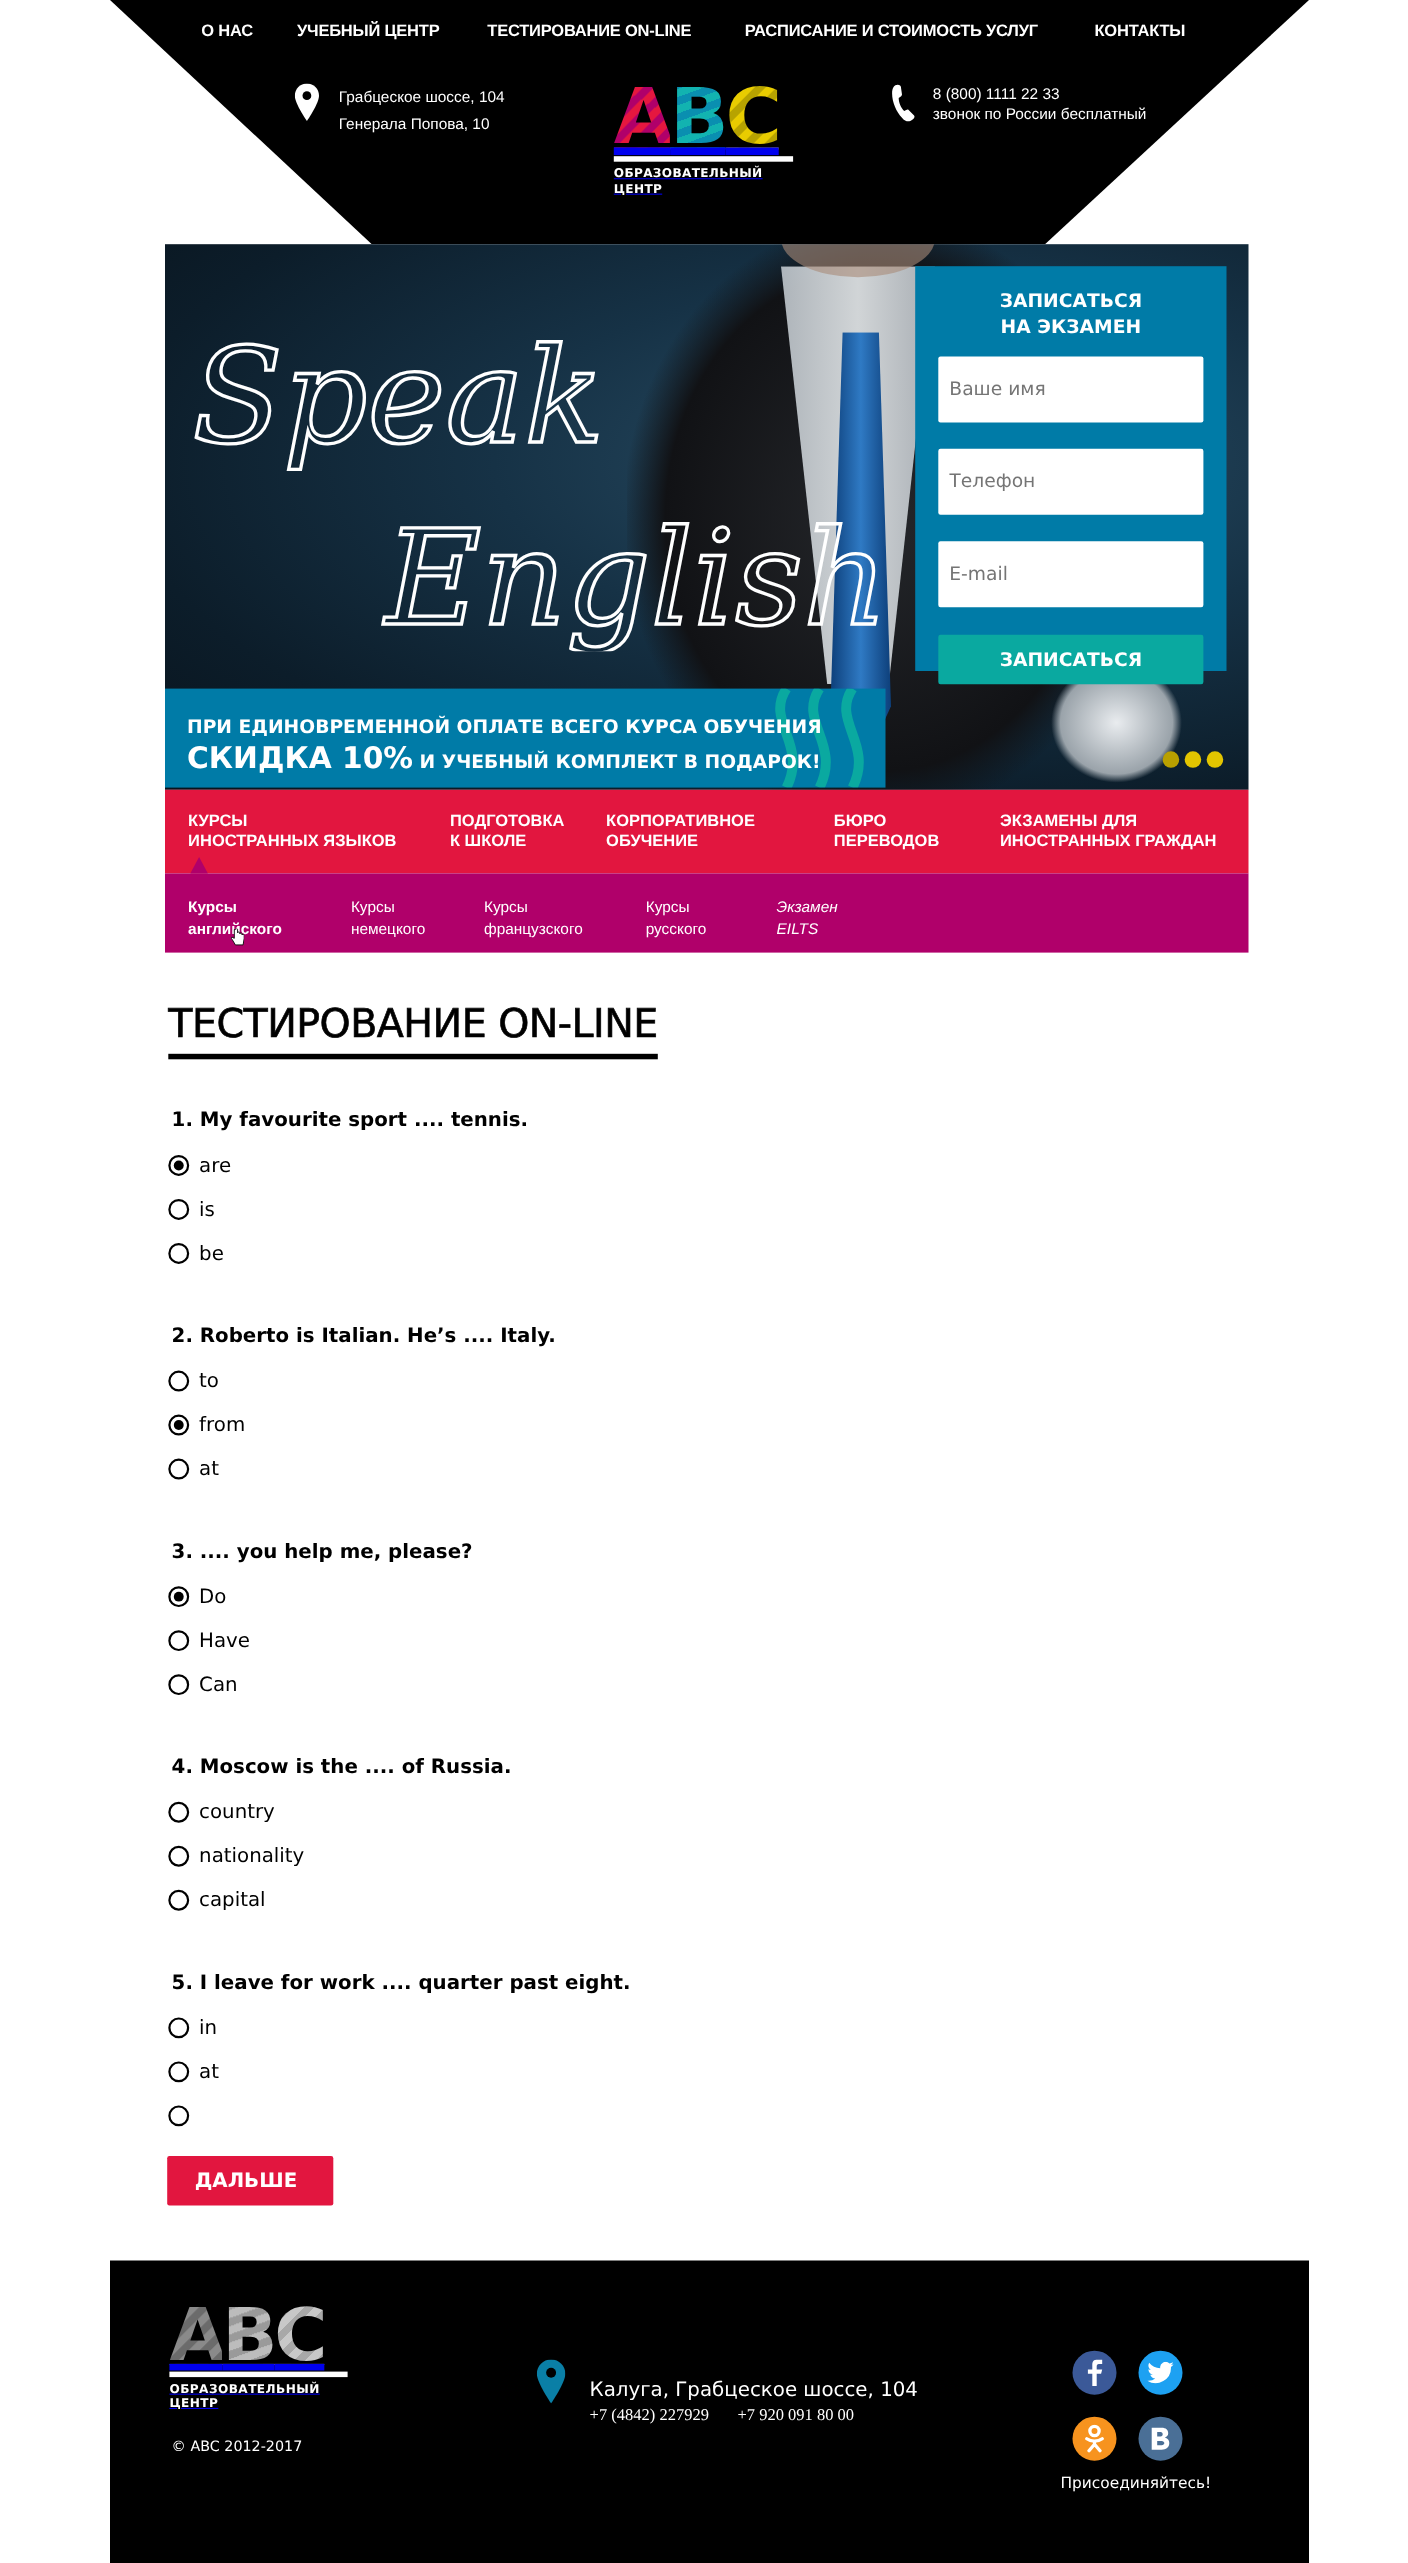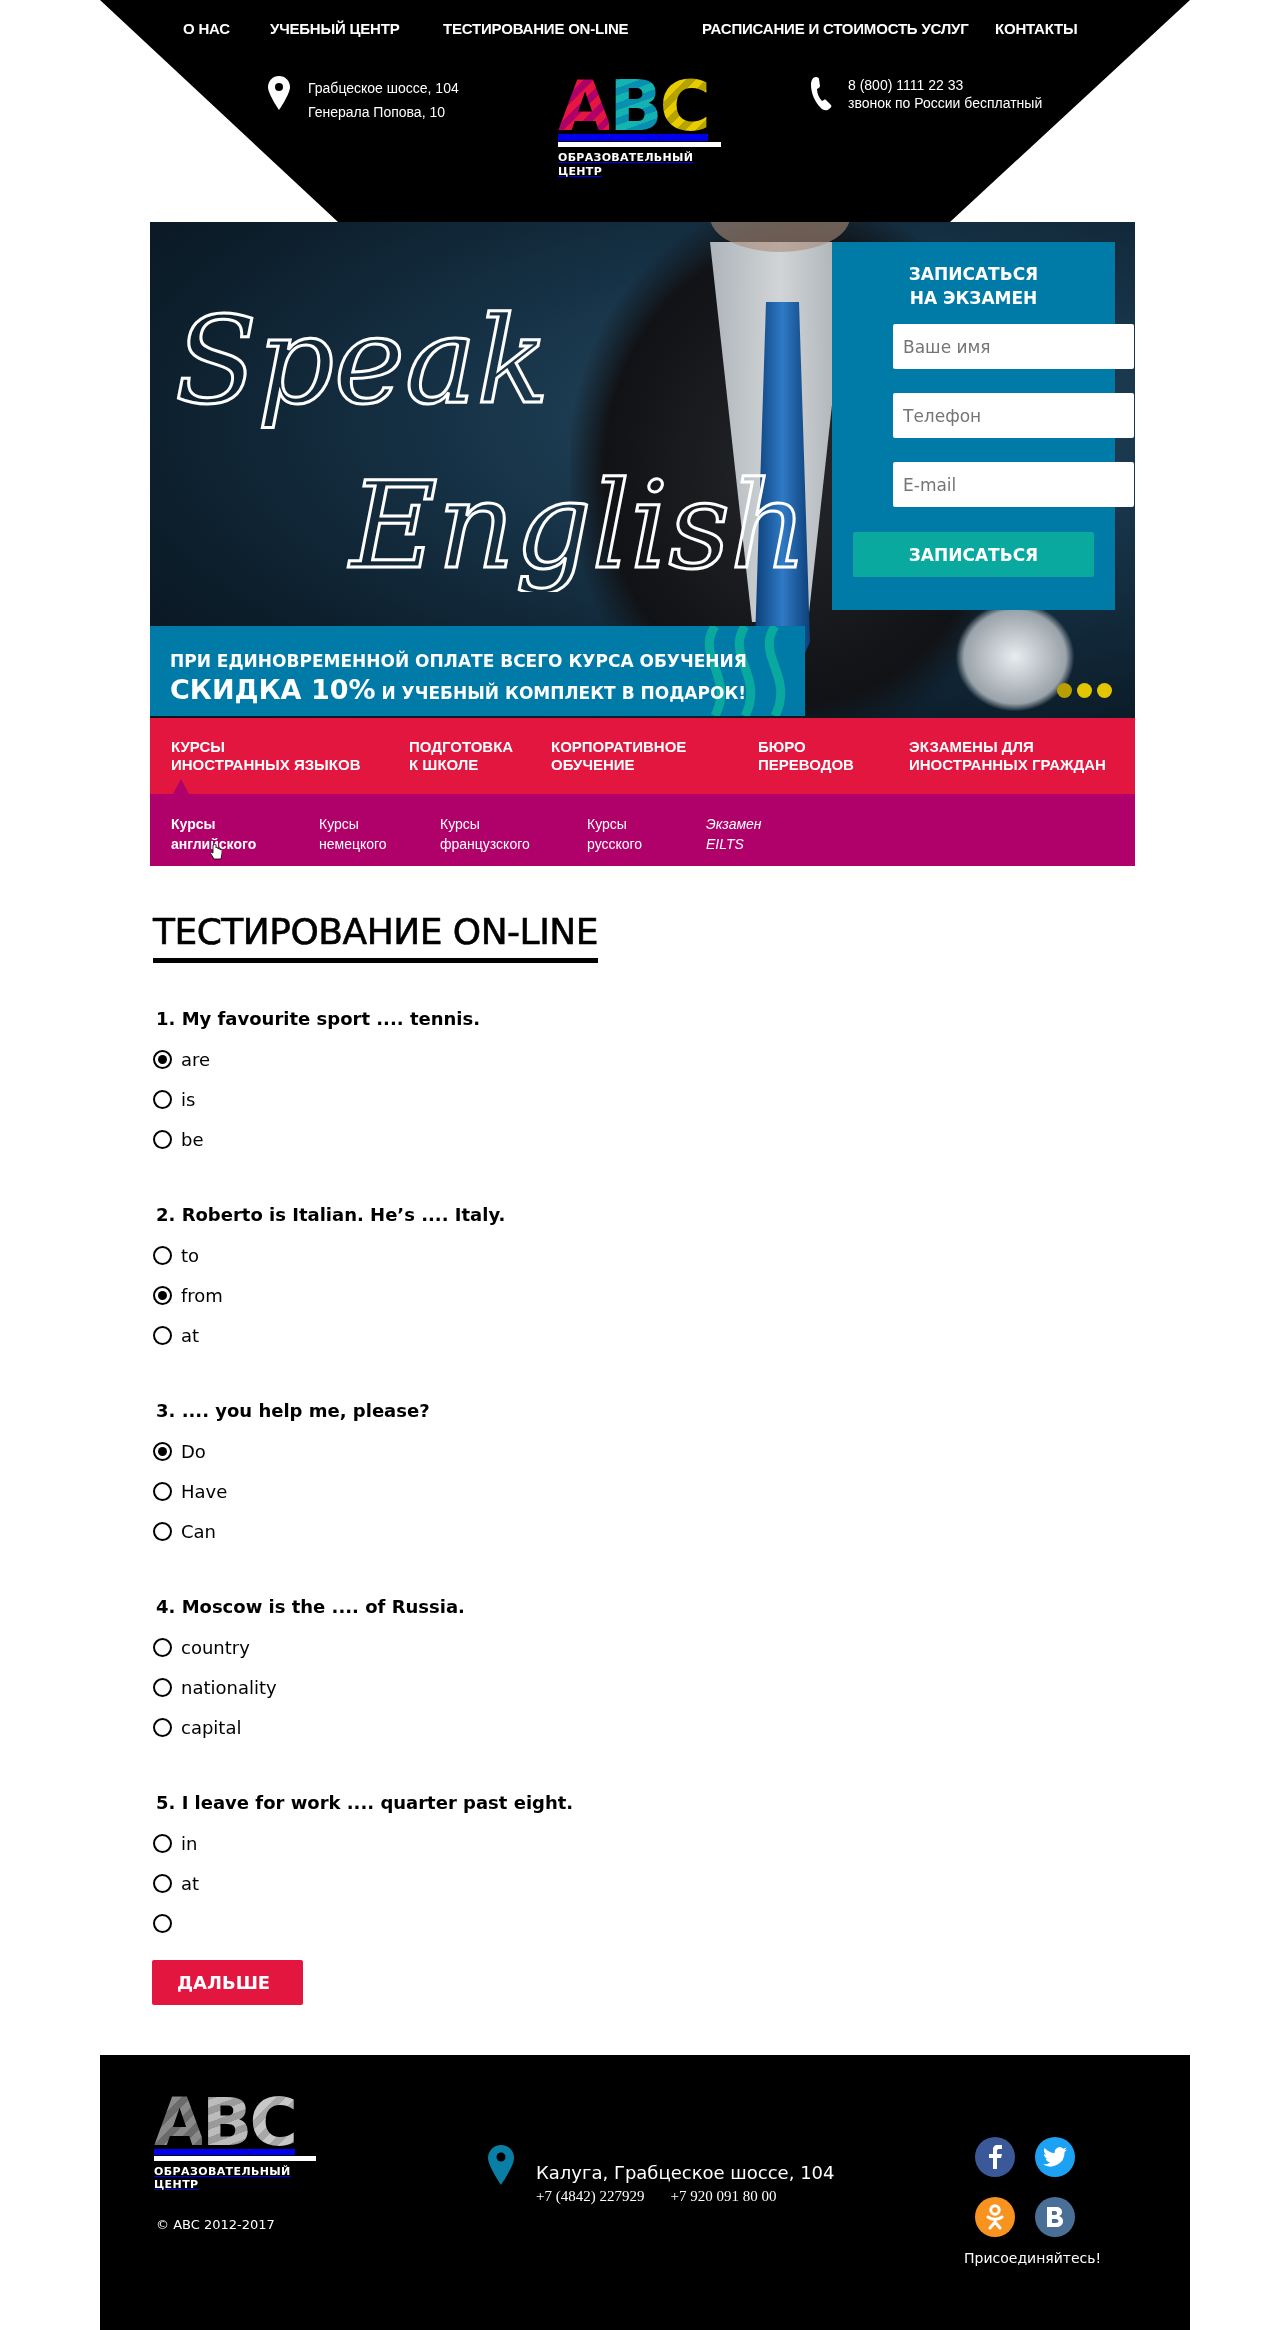--- a/index.html
+++ b/index.html
@@ -7,21 +7,21 @@
   body { font-family: "DejaVu Sans", sans-serif; color: #111; position: relative; height: 2330px; overflow: hidden; }
 
   
   .header { position: absolute; left: 0; top: 0; width: 1280px; height: 222px; }
   .header-shape { position: absolute; left: 0; top: 0; width: 1280px; height: 222px; }
   .topnav { position: absolute; top: 20px; left: 0; width: 1280px; display: flex; justify-content: center; gap: 0; }
   .topnav a { color: #fff; text-decoration: none; font-family: "Liberation Sans", sans-serif; font-weight: bold; font-size: 15px; letter-spacing: -0.2px; }
   .topnav .n1 { position: absolute; left: 183px; }
   .topnav .n2 { position: absolute; left: 270px; }
   .topnav .n3 { position: absolute; left: 443px; }
-  .topnav .n4 { position: absolute; left: 677px; margin-left: 25px; }
+  .topnav .n4 { position: absolute; left: 677px; }
   .topnav .n5 { position: absolute; left: 995px; }
 
   .h-address { position: absolute; left: 268px; top: 76px; display: flex; align-items: flex-start; gap: 18px; }
   .h-address .lines { color: #fff; font-family: "Liberation Sans", sans-serif; font-size: 14px; line-height: 24px; }
   .h-phone { position: absolute; left: 810px; top: 76px; display: flex; align-items: flex-start; gap: 14px; }
   .h-phone .lines { color: #fff; font-family: "Liberation Sans", sans-serif; font-size: 14px; line-height: 18px; }
 
   .logo { position: absolute; left: 558px; top: 76px; width: 170px; }
   .logo .letters { display: flex; height: 60px; }
   .logo .letters span { font-family: "DejaVu Sans", sans-serif; font-weight: bold; font-size: 70px; line-height: 60px; letter-spacing: -3px; -webkit-background-clip: text; background-clip: text; color: transparent; }
@@ -49,21 +49,21 @@
   .promo .l1 { font-family: "DejaVu Sans", sans-serif; font-weight: bold; font-size: 17px; line-height: 26px; position: relative; }
   .promo .l2 { font-family: "DejaVu Sans", sans-serif; font-weight: bold; font-size: 17px; line-height: 32px; position: relative; }
   .promo .l2 .big { font-size: 27px; }
 
   .dots { position: absolute; left: 907px; top: 461px; display: flex; gap: 5px; }
   .dots span { width: 15px; height: 15px; border-radius: 50%; background: #e3c500; display: block; }
   .dots span.active { background: #b9a000; }
 
   .signup { position: absolute; left: 682px; top: 20px; width: 283px; height: 368px; background: #007ba7; padding: 20px 21px; }
   .signup h3 { color: #fff; text-align: center; font-family: "DejaVu Sans", sans-serif; font-weight: bold; font-size: 17px; line-height: 24px; }
-  .signup input { display: block; width: 241px; height: 45px; border: 0; border-radius: 2px; margin-top: 24px; padding: 0 10px; font-family: "DejaVu Sans", sans-serif; font-size: 17px; color: #333; background: #fff; margin-left: 40px; }
+  .signup input { display: block; width: 241px; height: 60px; border: 0; border-radius: 2px; margin-top: 24px; padding: 0 10px; font-family: "DejaVu Sans", sans-serif; font-size: 17px; color: #333; background: #fff; }
   .signup input:first-of-type { margin-top: 14px; }
   .signup input::placeholder { color: #757575; }
   .signup button { display: block; width: 241px; height: 45px; border: 0; border-radius: 2px; margin-top: 25px; background: #0aa9a0; color: #fff; font-family: "DejaVu Sans", sans-serif; font-weight: bold; font-size: 17px; cursor: pointer; }
 
   
   .catmenu { position: absolute; left: 150px; top: 718px; width: 985px; height: 76px; background: #e2163f; }
   .catmenu .item { position: absolute; top: 20px; color: #fff; font-family: "Liberation Sans", sans-serif; font-weight: bold; font-size: 15px; line-height: 18px; text-decoration: none; }
   .catmenu .c1 { left: 21px; } .catmenu .c2 { left: 259px; } .catmenu .c3 { left: 401px; } .catmenu .c4 { left: 608px; } .catmenu .c5 { left: 759px; }
   .catmenu .pointer { position: absolute; left: 23px; bottom: 0; width: 0; height: 0; border-left: 8px solid transparent; border-right: 8px solid transparent; border-bottom: 15px solid #b0006a; }
 

